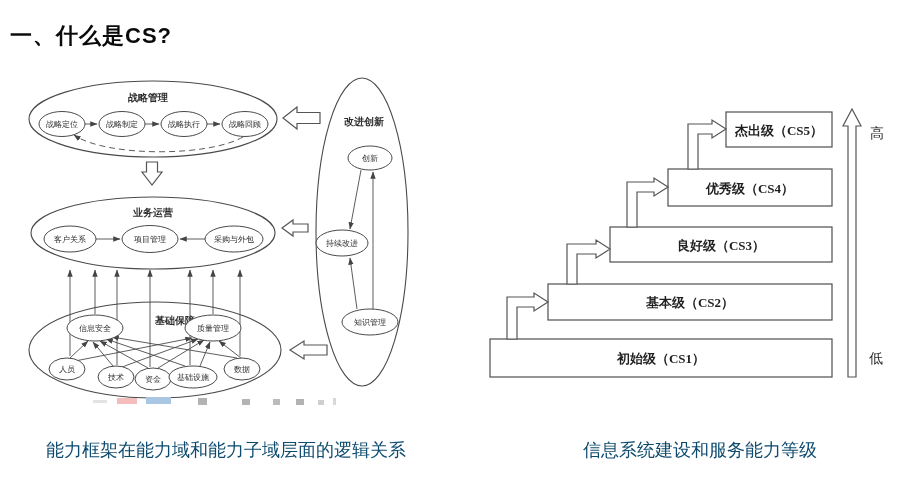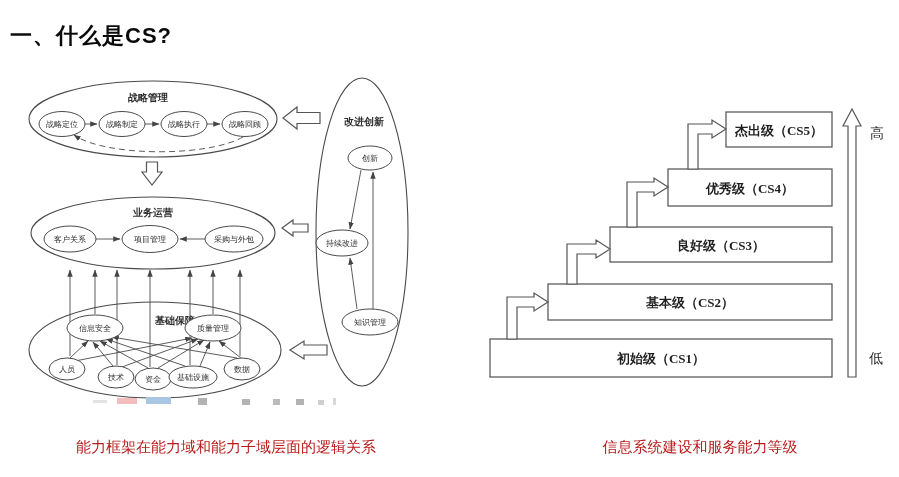--- a/index.html
+++ b/index.html
@@ -3,21 +3,21 @@
 <meta charset="utf-8">
 <style>
   html,body{margin:0;padding:0;background:#fff;}
   body{width:899px;height:477px;position:relative;overflow:hidden;
        font-family:"Liberation Sans","DejaVu Sans",sans-serif;}
   .page-title{position:absolute;left:10px;top:6px;font-size:22px;font-weight:bold;
        color:#0a0a0a;letter-spacing:1px;}
   .diagram{position:absolute;}
   #left-diagram{left:10px;top:70px;}
   #right-diagram{left:480px;top:100px;}
-  .caption{position:absolute;top:438px;font-size:15px;color:#b91c1c;text-align:center;}
+  .caption{position:absolute;top:438px;font-size:18px;color:#0c4a6e;text-align:center;}
   #caption-left{left:10px;width:432px;}
   #caption-right{left:490px;width:420px;}
   svg text{font-family:"Liberation Serif","DejaVu Serif",serif;fill:#2e2e2e;}
   .ell{fill:none;stroke:#4a4a4a;stroke-width:1.1;}
   .ell-small{fill:#fff;stroke:#4a4a4a;stroke-width:1;}
   .ln{stroke:#4a4a4a;stroke-width:0.9;fill:none;}
   .hollow{fill:#fff;stroke:#555;stroke-width:1.2;}
   .lbl-title{font-size:10px;font-weight:bold;text-anchor:middle;}
   .lbl-small{font-size:8px;text-anchor:middle;}
   .lvl-box{fill:#fff;stroke:#4f4f4f;stroke-width:1.2;}

